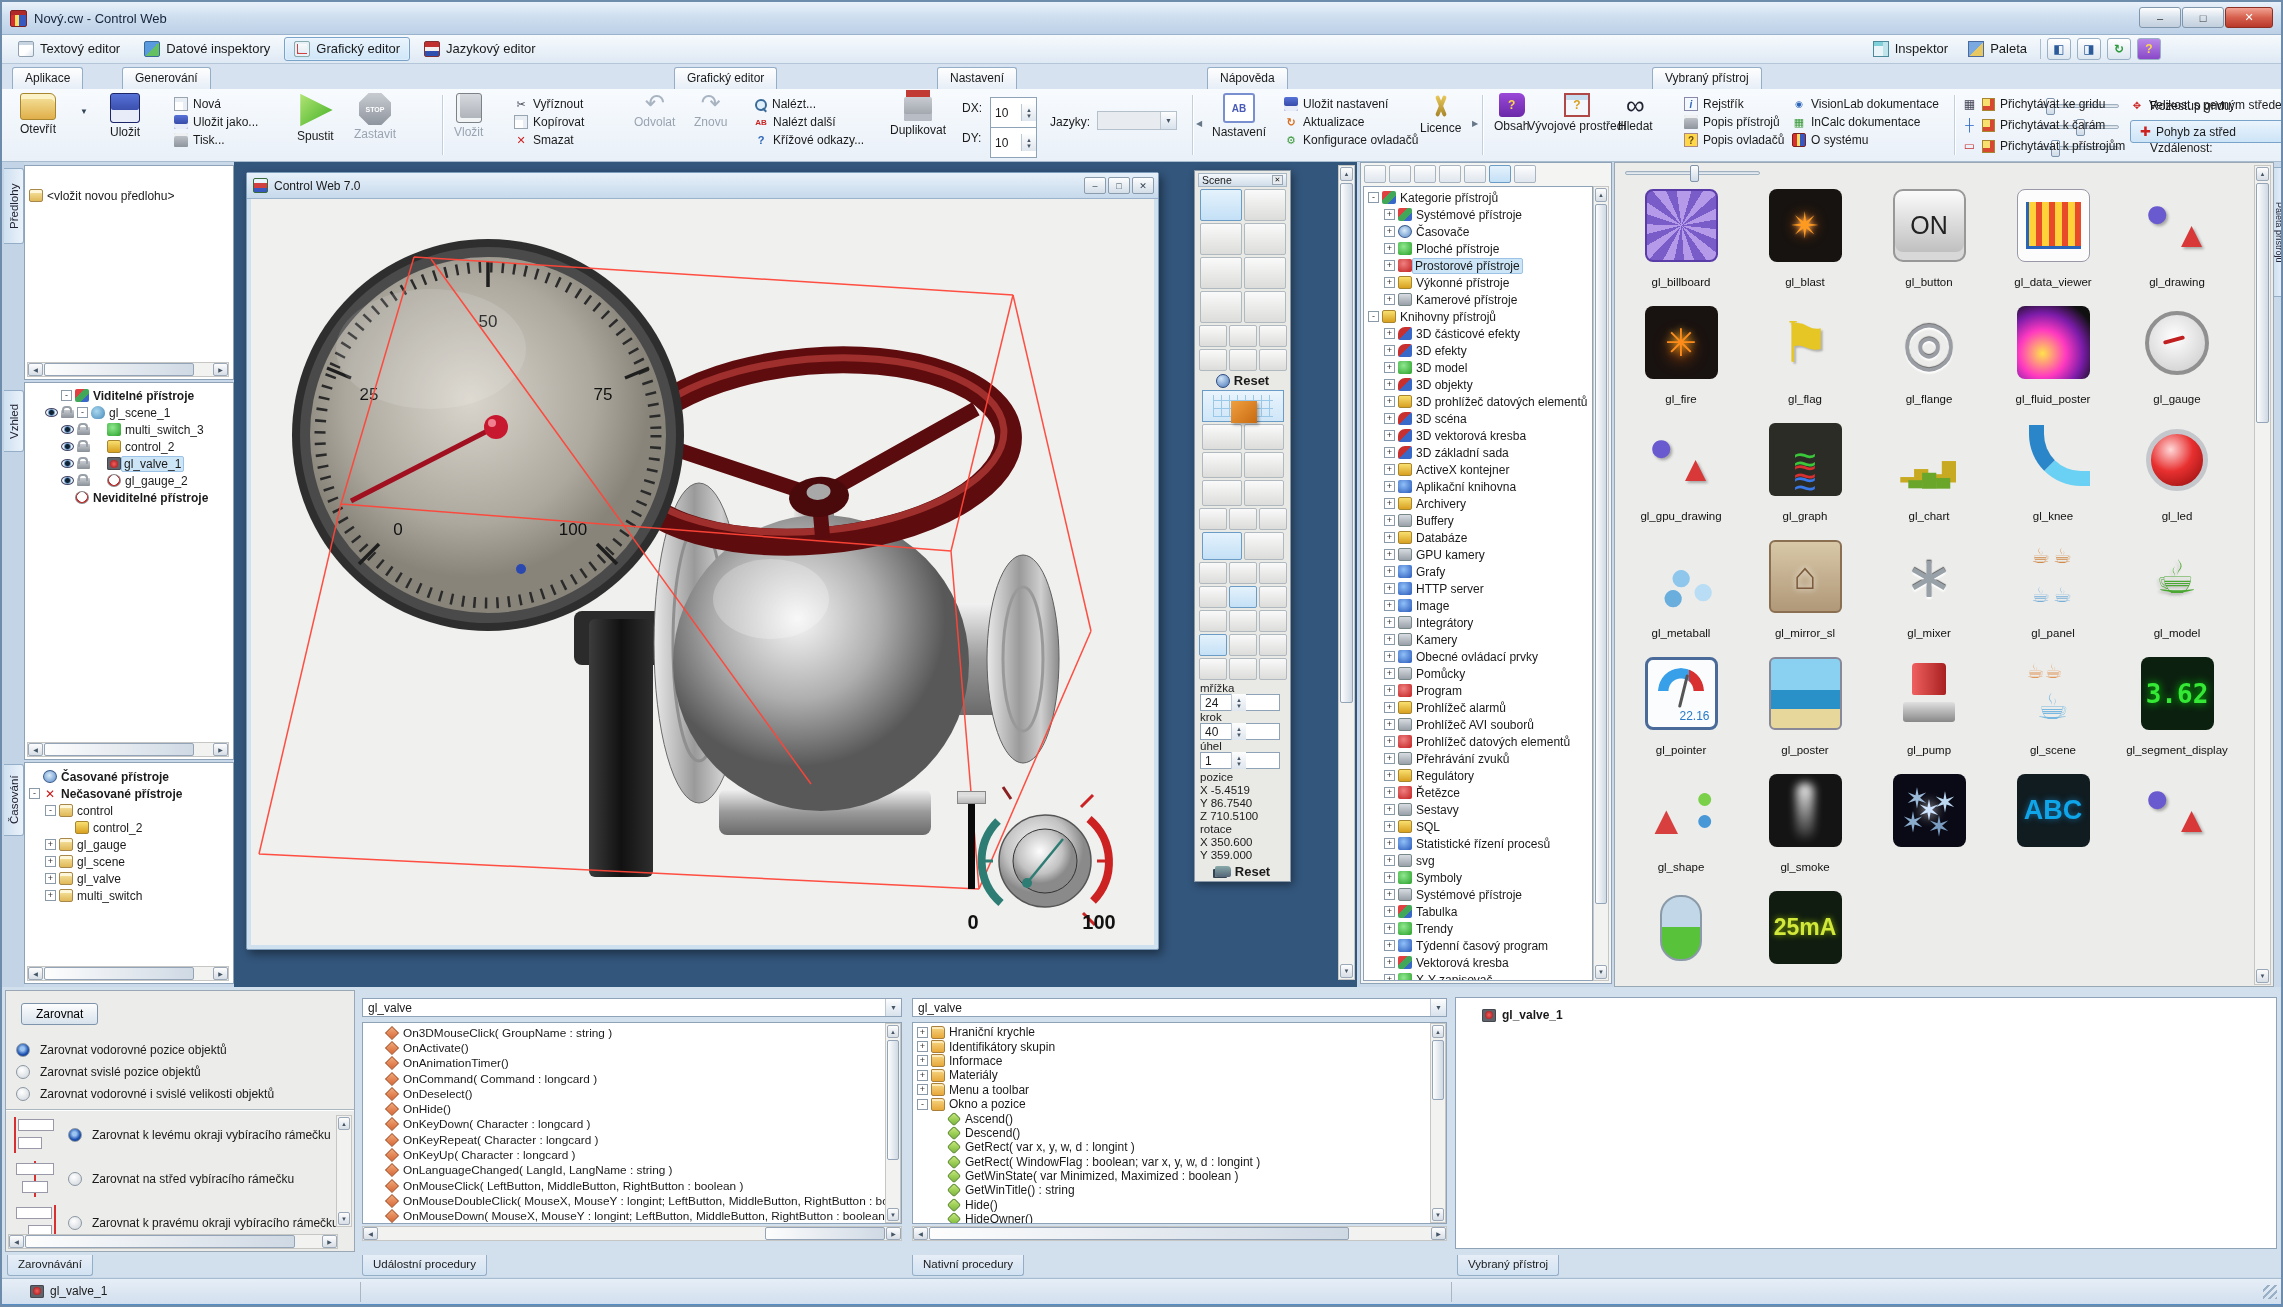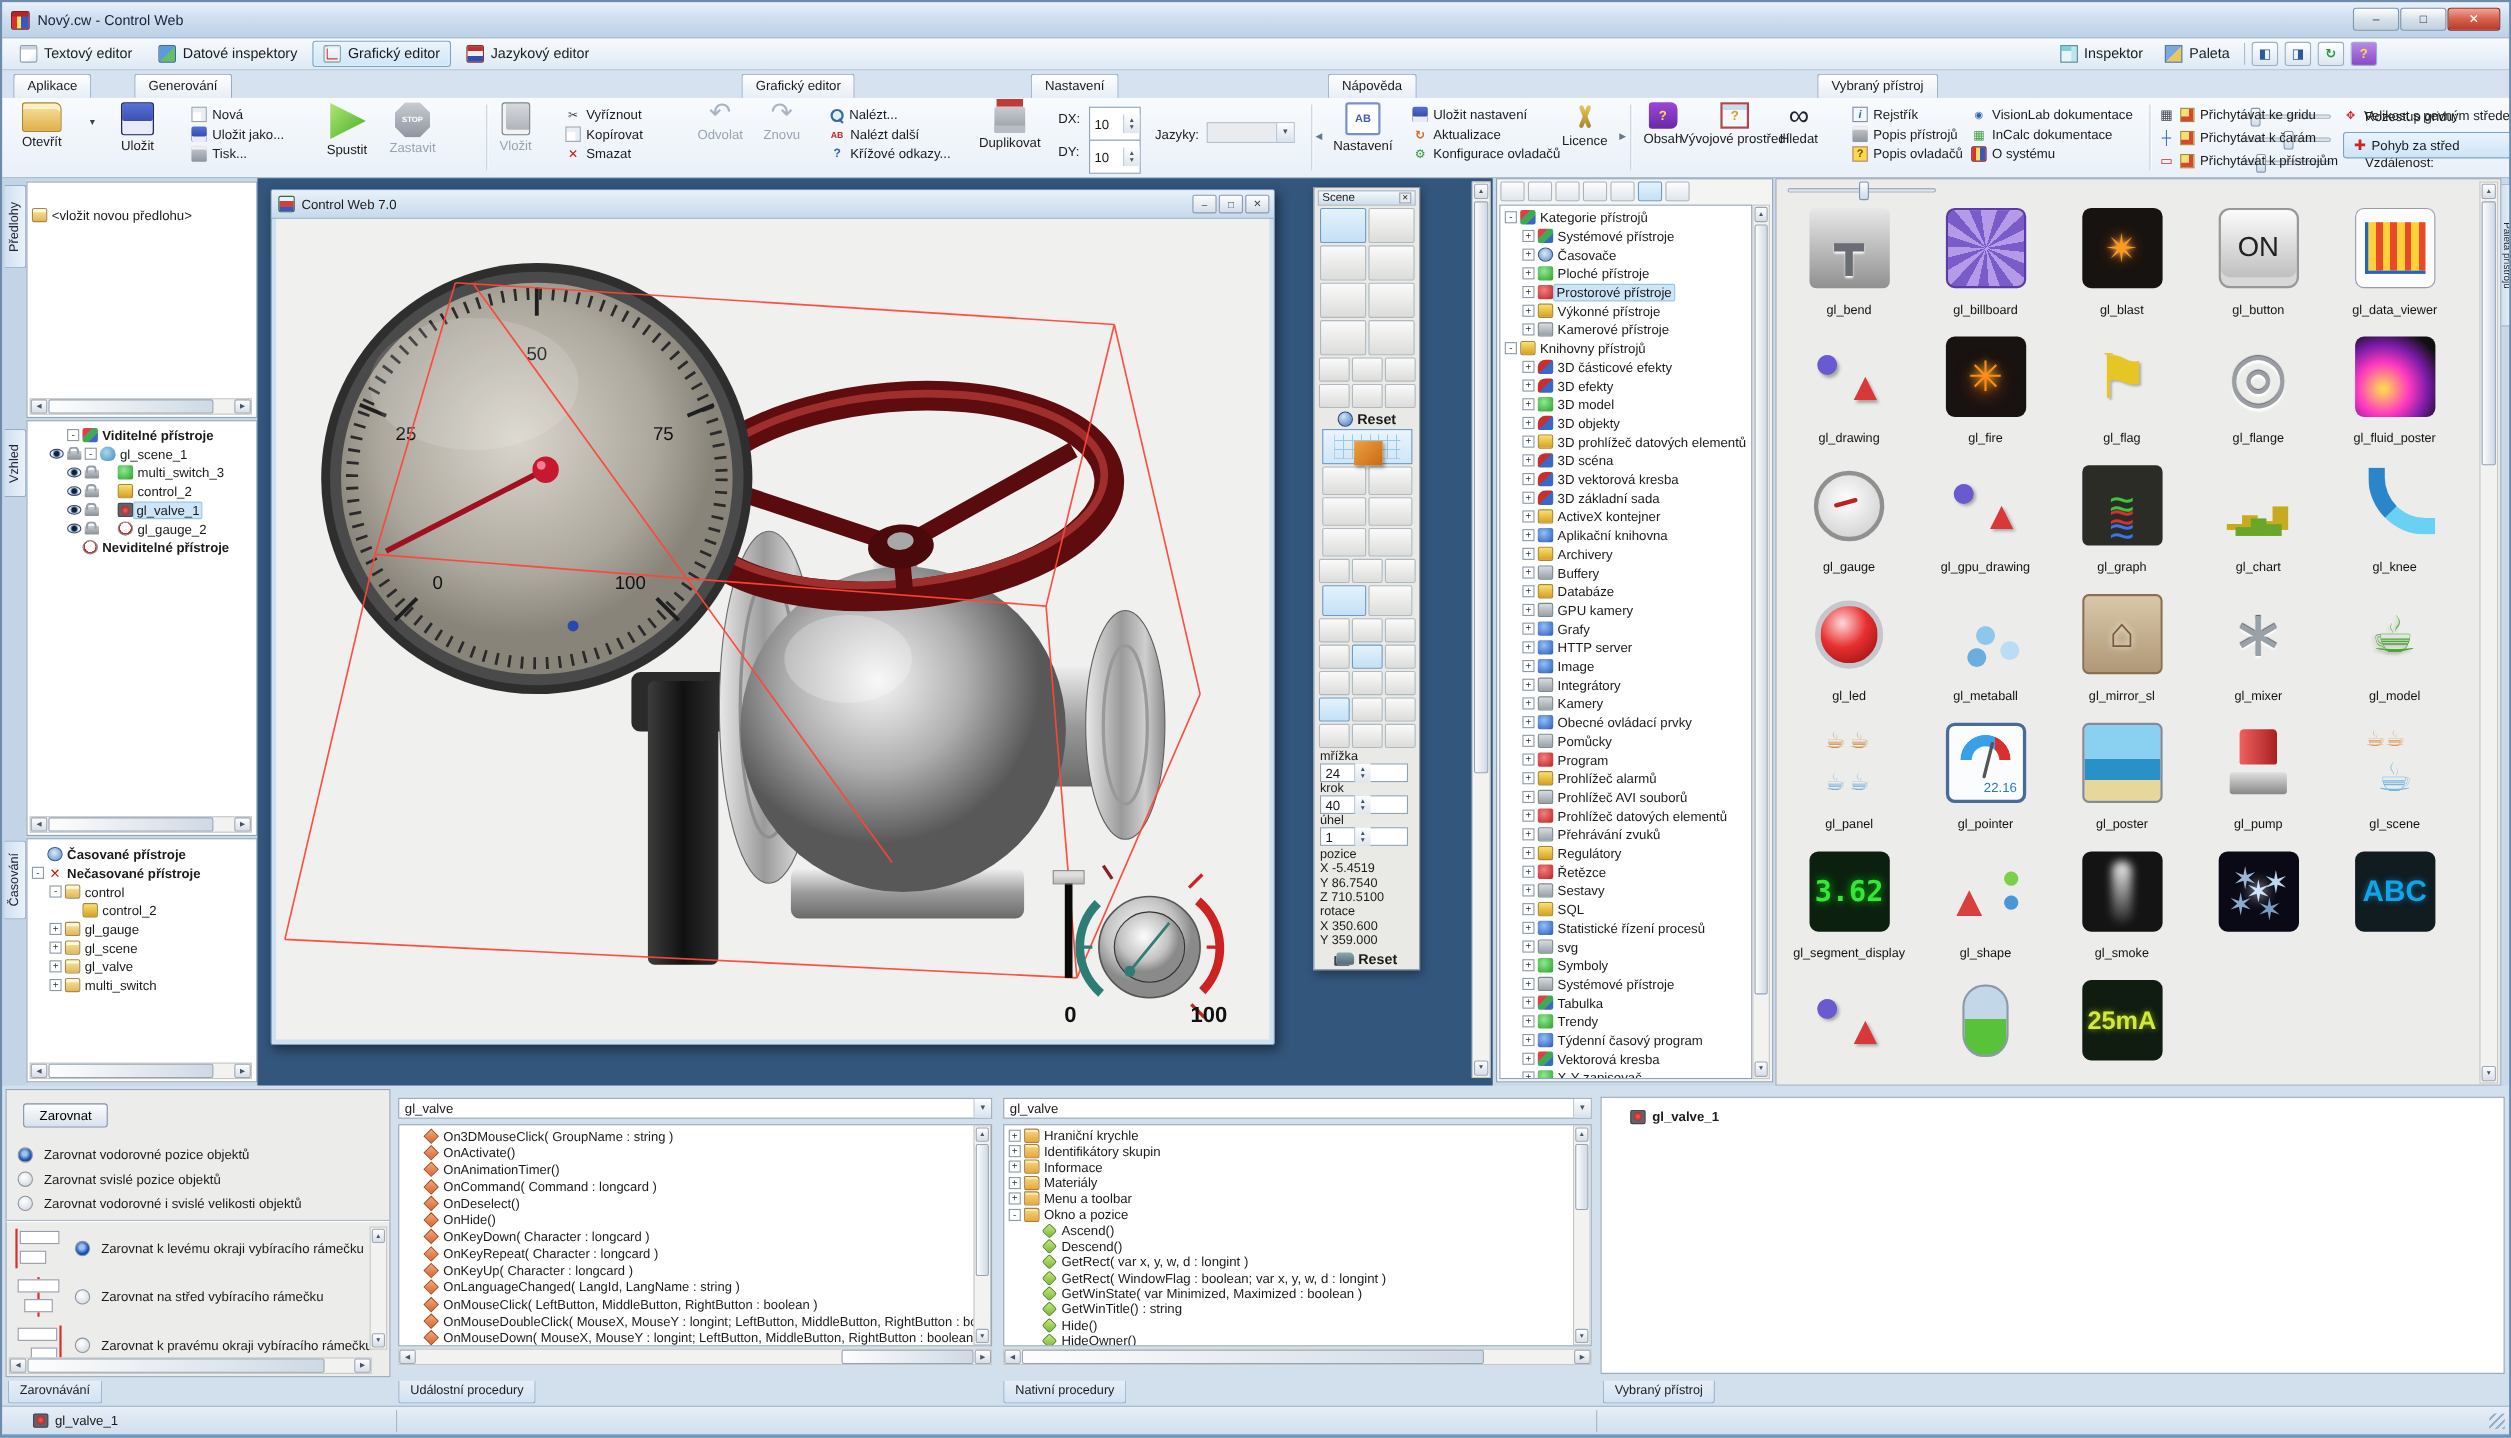--- a/index.html
+++ b/index.html
@@ -1175,24 +1175,20 @@
       <span class="sbb" style="left:1px;bottom:1px;width:12px;height:14px">▼</span>
     </div>
   </div>
 
   <div class="abs palpanel">
     <div class="abs slider" style="left:10px;top:8px;width:135px">
         <span class="thumb" style="left:48%"></span>
       </div>
     <div class="tilegrid">
 
-    <div class="tile">
-          <div class="tic k-bend"></div>
-          <div class="tlb">gl_bend</div>
-        </div>
         <div class="tile">
           <div class="tic k-billboard"></div>
           <div class="tlb">gl_billboard</div>
         </div>
         <div class="tile">
           <div class="tic k-blast"></div>
           <div class="tlb">gl_blast</div>
         </div>
         <div class="tile">
           <div class="tic k-button">
@@ -1254,26 +1250,26 @@
         </div>
         <div class="tile">
           <div class="tic k-mirror"></div>
           <div class="tlb">gl_mirror_sl</div>
         </div>
         <div class="tile">
           <div class="tic k-mixer"></div>
           <div class="tlb">gl_mixer</div>
         </div>
         <div class="tile">
+          <div class="tic k-panel"></div>
+          <div class="tlb">gl_panel</div>
+        </div>
+        <div class="tile">
           <div class="tic k-model"></div>
           <div class="tlb">gl_model</div>
-        </div>
-        <div class="tile">
-          <div class="tic k-panel"></div>
-          <div class="tlb">gl_panel</div>
         </div>
         <div class="tile">
           <div class="tic k-pointer">
             <span class="ttx">22.16</span>
           </div>
           <div class="tlb">gl_pointer</div>
         </div>
         <div class="tile">
           <div class="tic k-poster"></div>
           <div class="tlb">gl_poster</div>

